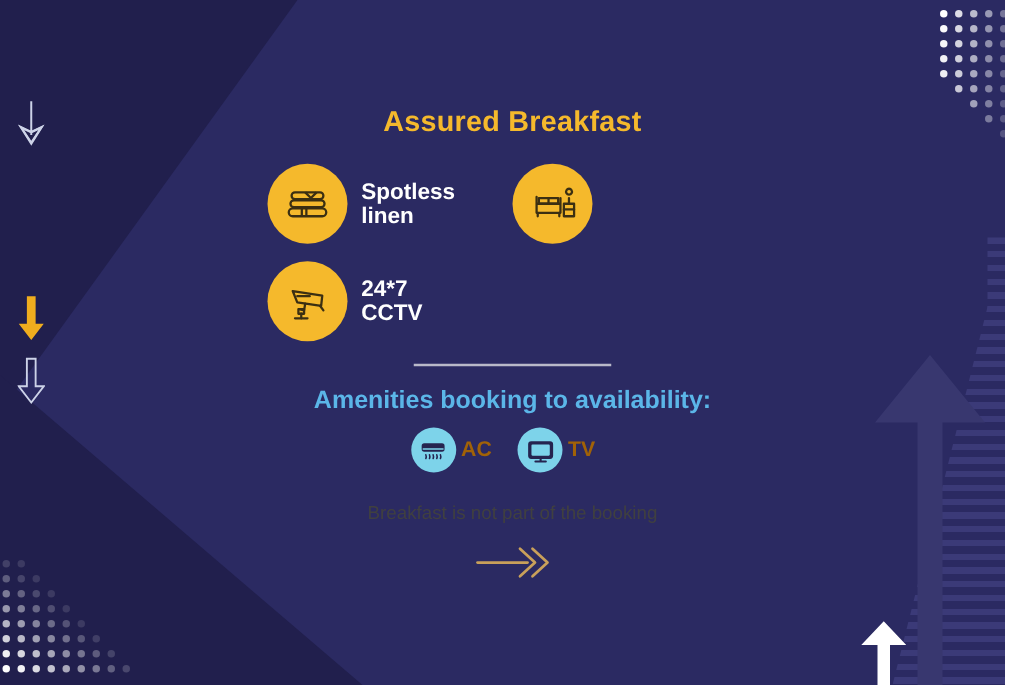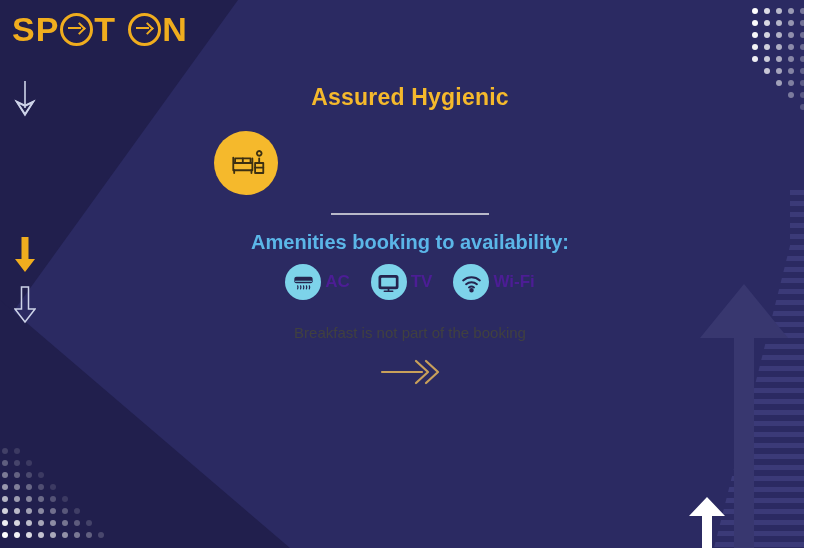--- a/index.html
+++ b/index.html
@@ -125,21 +125,21 @@
   .avail-row{
     margin-top:10px;
     display:flex;align-items:center;justify-content:center;gap:6px;
   }
   .avail-item{display:flex;align-items:center;gap:4px;}
   .avail-circle{
     width:36px;height:36px;border-radius:50%;
     background:#7dd3ea;
     display:flex;align-items:center;justify-content:center;
   }
-  .avail-label{color:#4c1d95;font-size:17px;font-weight:bold;}
+  .avail-label{color:#a16207;font-size:17px;font-weight:bold;}
   .avail-gap{width:9px;}
 
   .note{
     margin-top:24px;color:#404040;font-size:15px;font-weight:normal;
   }
 
   .cta-arrow{margin-top:16px;display:flex;justify-content:center;}
 
   
   .br-arrow{position:absolute;}
@@ -244,28 +244,20 @@
       <div class="dot" style="left: 62px; top: 520px; width: 6.2px; height: 6.2px; opacity: 0.38;"></div>
       <div class="dot" style="left: 62px; top: 532px; width: 6.2px; height: 6.2px; opacity: 0.51;"></div>
       <div class="dot" style="left: 74px; top: 508px; width: 6.2px; height: 6.2px; opacity: 0.14;"></div>
       <div class="dot" style="left: 74px; top: 520px; width: 6.2px; height: 6.2px; opacity: 0.27;"></div>
       <div class="dot" style="left: 74px; top: 532px; width: 6.2px; height: 6.2px; opacity: 0.4;"></div>
       <div class="dot" style="left: 86px; top: 520px; width: 6.2px; height: 6.2px; opacity: 0.16;"></div>
       <div class="dot" style="left: 86px; top: 532px; width: 6.2px; height: 6.2px; opacity: 0.29;"></div>
       <div class="dot" style="left: 98px; top: 532px; width: 6.2px; height: 6.2px; opacity: 0.18;"></div>
     </div>
 
-  <div class="logo">
-    <span class="logo-seg">SP</span>
-    <span class="o-arrow"></span>
-    <span class="logo-seg">T</span>
-    <span class="logo-gap"></span>
-    <span class="o-arrow"></span>
-    <span class="logo-seg">N</span>
-  </div>
 
   <div class="left-arrow" style="left:12px;top:78px;">
     <svg width="26" height="40" viewBox="0 0 26 40">
       <path d="M13 3 L13 30 M13 36 L5 24 L13 28 L21 24 Z" fill="none" stroke="#cdd3e8" stroke-width="1.6"></path>
       <path d="M13 37 L4.5 23.5 L13 27.5 L21.5 23.5 Z" fill="none" stroke="#cdd3e8" stroke-width="1.6"></path>
     </svg>
   </div>
 
   <div class="left-arrow" style="left:14px;top:235px;">
     <svg width="22" height="40" viewBox="0 0 22 40">
@@ -274,43 +266,79 @@
   </div>
 
   <div class="left-arrow" style="left:14px;top:285px;">
     <svg width="22" height="40" viewBox="0 0 22 40">
       <path d="M7.5 2 L14.5 2 L14.5 24 L21 24 L11 37 L1 24 L7.5 24 Z" fill="none" stroke="#cdd3e8" stroke-width="1.5"></path>
     </svg>
   </div>
 
   <div class="content">
 
-    <div class="title">Assured Hygienic</div>
+    <div class="title">Assured Breakfast</div>
 
     <div class="amen-grid">
 
+      <div class="amen-item">
+        <div class="amen-circle">
+          <svg width="40" height="40" viewBox="0 0 44 44">
+            <g fill="none" stroke="#3b2f12" stroke-width="2" stroke-linejoin="round">
+              <path d="M11 12 h22 a3 3 0 0 1 0 6 H11 a3 3 0 0 1 0-6 Z"></path>
+              <path d="M20 12 l5 5 l5 -5"></path>
+              <path d="M10 19 h24 a3 3 0 0 1 0 6 H10 a3 3 0 0 1 0-6 Z"></path>
+              <path d="M9 26 h26 a3.4 3.4 0 0 1 0 7 H9 a3.4 3.4 0 0 1 0-7 Z"></path>
+              <path d="M17 26 v7 M21 26 v7"></path>
+            </g>
+          </svg>
+        </div>
+        <div class="amen-label">
+          <div>Spotless</div>
+          <div>linen</div>
+        </div>
+      </div>
 
       <div class="amen-item">
         <div class="amen-circle">
           <svg width="40" height="40" viewBox="0 0 44 44">
             <g fill="none" stroke="#3b2f12" stroke-width="2" stroke-linejoin="round" stroke-linecap="round">
               <path d="M8 16 v14 M8 22 h21 M8 30 h21 M29 17 v13"></path>
               <path d="M10 17 h17 v5 h-17 Z"></path>
               <path d="M18.5 17 v5"></path>
               <path d="M9 30 v3 M28 30 v3"></path>
               <path d="M32 22 h9 v11 h-9 Z"></path>
               <path d="M32 27 h9"></path>
               <path d="M36.5 14 a2.6 2.6 0 1 1 0.1 0 Z"></path>
               <path d="M36.5 17 v5"></path>
             </g>
           </svg>
         </div>
       </div>
 
 
+      <div class="amen-item">
+        <div class="amen-circle">
+          <svg width="40" height="40" viewBox="0 0 44 44">
+            <g fill="none" stroke="#3b2f12" stroke-width="2" stroke-linejoin="round" stroke-linecap="round">
+              <path d="M9 13 L35 17 L34 26 L13 23 Z"></path>
+              <path d="M13 17.5 h11"></path>
+              <path d="M20 24 l-1 6 l-4 -1"></path>
+              <path d="M14 29 h5 v4 h-5 Z"></path>
+              <path d="M16.5 33 v4"></path>
+              <path d="M11 37 h11"></path>
+              <path d="M33 26 l3 4"></path>
+            </g>
+          </svg>
+        </div>
+        <div class="amen-label">
+          <div>24*7</div>
+          <div>CCTV</div>
+        </div>
+      </div>
 
     </div>
 
     <div class="divider"></div>
 
     <div class="subhead">Amenities booking to availability:</div>
 
     <div class="avail-row">
 
       <div class="avail-item">
@@ -336,33 +364,20 @@
               <rect x="6.2" y="9.2" width="17.6" height="10.6" rx="1" fill="#7dd3ea" stroke="none"></rect>
               <path d="M15 22 v3 M10 25.5 h10"></path>
             </g>
           </svg>
         </div>
         <span class="avail-label">TV</span>
       </div>
 
       <span class="avail-gap"></span>
 
-      <div class="avail-item">
-        <div class="avail-circle">
-          <svg width="25" height="25" viewBox="0 0 30 30">
-            <g fill="none" stroke="#25244f" stroke-width="2.4" stroke-linecap="round">
-              <path d="M5 12.5 a15 15 0 0 1 20 0"></path>
-              <path d="M8.5 17 a10 10 0 0 1 13 0"></path>
-              <path d="M12 21 a5 5 0 0 1 6 0"></path>
-              <circle cx="15" cy="24.4" r="1.5" fill="#25244f"></circle>
-            </g>
-          </svg>
-        </div>
-        <span class="avail-label">Wi-Fi</span>
-      </div>
 
     </div>
 
     <div class="note">Breakfast is not part of the booking</div>
 
     <div class="cta-arrow">
       <svg width="64" height="30" viewBox="0 0 64 30">
         <g fill="none" stroke="#c9a05a" stroke-width="2.2" stroke-linejoin="round" stroke-linecap="round">
           <path d="M4 15 h40"></path>
           <path d="M38 4 L50 15 L38 26"></path>

